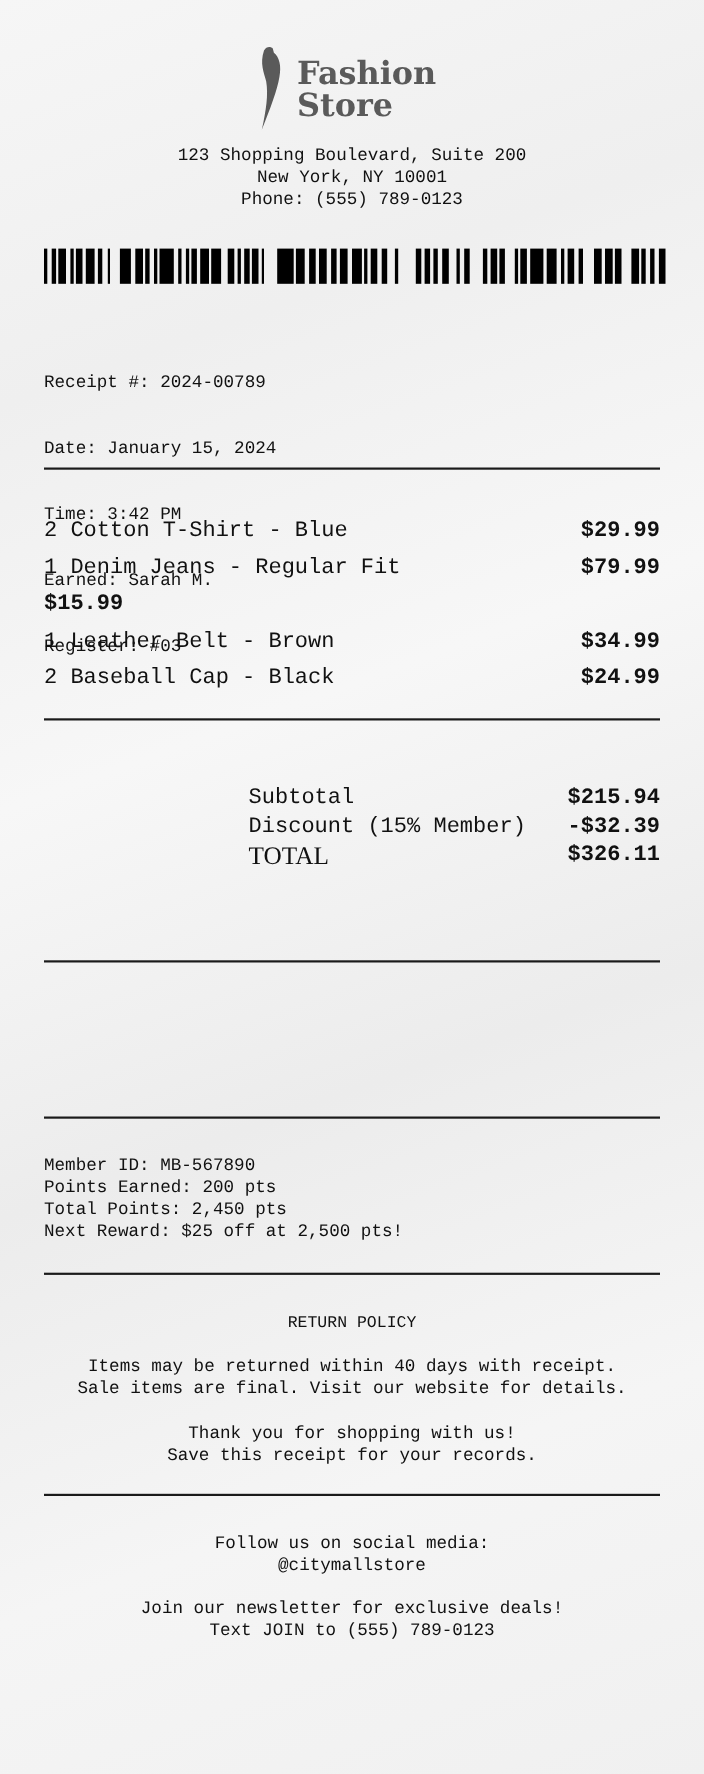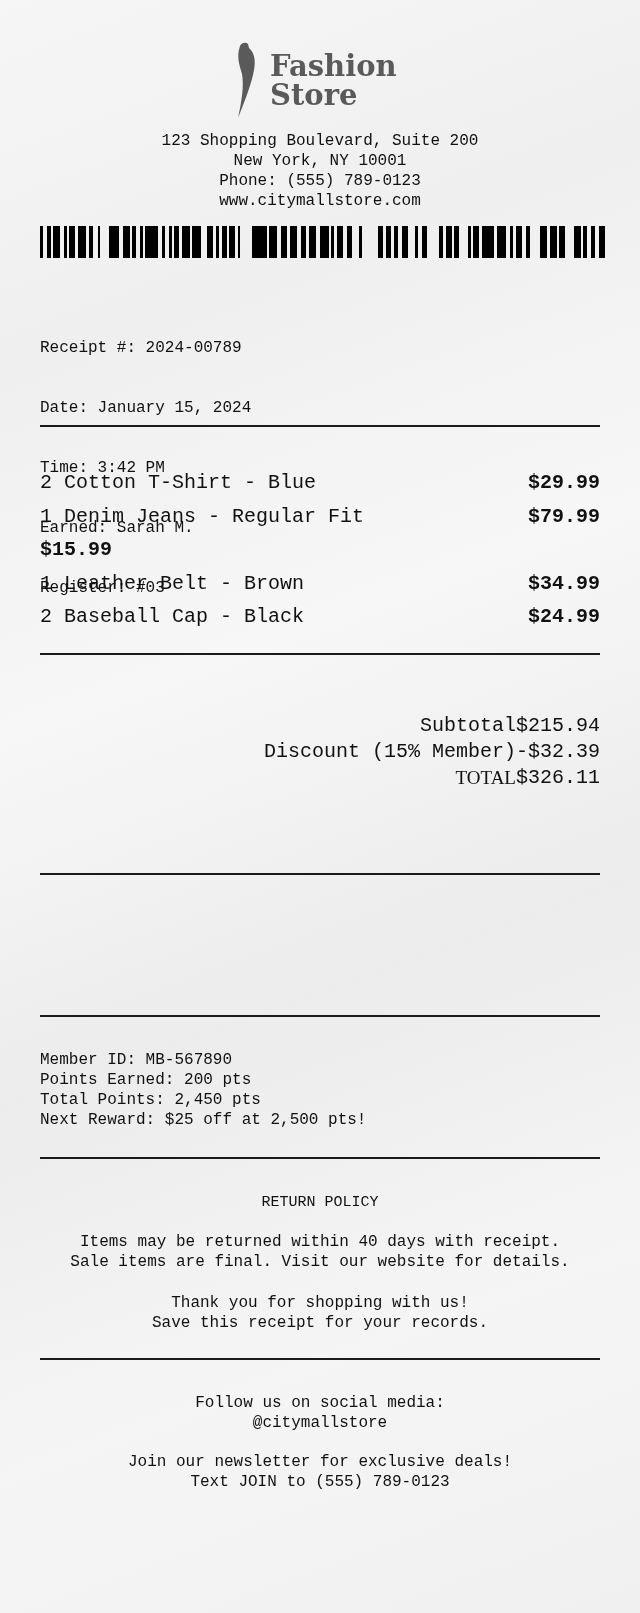--- a/index.html
+++ b/index.html
@@ -25,24 +25,24 @@
 
   .info { position: absolute; left: 40px; top: 298px; font-size: 16px; line-height: 20px; white-space: pre; }
 
   .rule { position: absolute; left: 40px; width: 560px; height: 2px; background: #1a1a1a; }
 
   .items { position: absolute; left: 40px; top: 466px; width: 560px; }
   .item-row { display: flex; justify-content: space-between; font-size: 20px; line-height: 33.5px; height: 33.5px; }
   .item-price { font-weight: bold; }
 
   .totals { position: absolute; left: 226px; top: 713px; width: 374px; }
-  .tot-row { display: flex; justify-content: flex-end; font-size: 20px; line-height: 26px; height: 26px; font-family: "Liberation Mono", "DejaVu Sans Mono", monospace; }
+  .tot-row { display: flex; justify-content: space-between; font-size: 20px; line-height: 26px; height: 26px; font-family: "Liberation Mono", "DejaVu Sans Mono", monospace; }
   .tot-row .lbl { font-family: "Liberation Mono", monospace; }
-  .tot-row.total .lbl { font-family: "Liberation Serif", "DejaVu Serif", serif; font-size: 19px; }
-  .tot-val { font-weight: normal; }
+  .tot-row.total .lbl { font-family: "Liberation Serif", "DejaVu Serif", serif; font-size: 23px; }
+  .tot-val { font-weight: bold; }
 
   .payment { position: absolute; left: 40px; top: 908px; font-size: 16px; line-height: 20px; }
   .member { position: absolute; left: 40px; top: 1050px; font-size: 16px; line-height: 20px; }
   .block div { white-space: pre; }
 
   .policy-title { position: absolute; left: 0; width: 640px; top: 1193px; font-size: 15px; line-height: 20px; text-align: center; }
   .policy-text { position: absolute; left: 0; width: 640px; top: 1232px; font-size: 16px; line-height: 20px; text-align: center; }
   .thanks { position: absolute; left: 0; width: 640px; top: 1293px; font-size: 16px; line-height: 20px; text-align: center; }
 
   .social { position: absolute; left: 0; width: 640px; top: 1393px; font-size: 16px; line-height: 20px; text-align: center; }
@@ -60,21 +60,20 @@
     <div class="logo-text">
       <div>Fashion</div>
       <div>Store</div>
     </div>
   </div>
 
   <div class="addr">
     <div>123 Shopping Boulevard, Suite 200</div>
     <div>New York, NY 10001</div>
     <div>Phone: (555) 789-0123</div>
-    <div>www.citymallstore.com</div>
   </div>
 
   <div class="barcode" id="barcode">
       <span style="width: 3.36238px; background: rgb(0, 0, 0);"></span>
       <span style="width: 3.36238px; background: transparent;"></span>
       <span style="width: 4.48317px; background: rgb(0, 0, 0);"></span>
       <span style="width: 2.24158px; background: transparent;"></span>
       <span style="width: 6.72475px; background: rgb(0, 0, 0);"></span>
       <span style="width: 3.36238px; background: transparent;"></span>
       <span style="width: 3.36238px; background: rgb(0, 0, 0);"></span>

